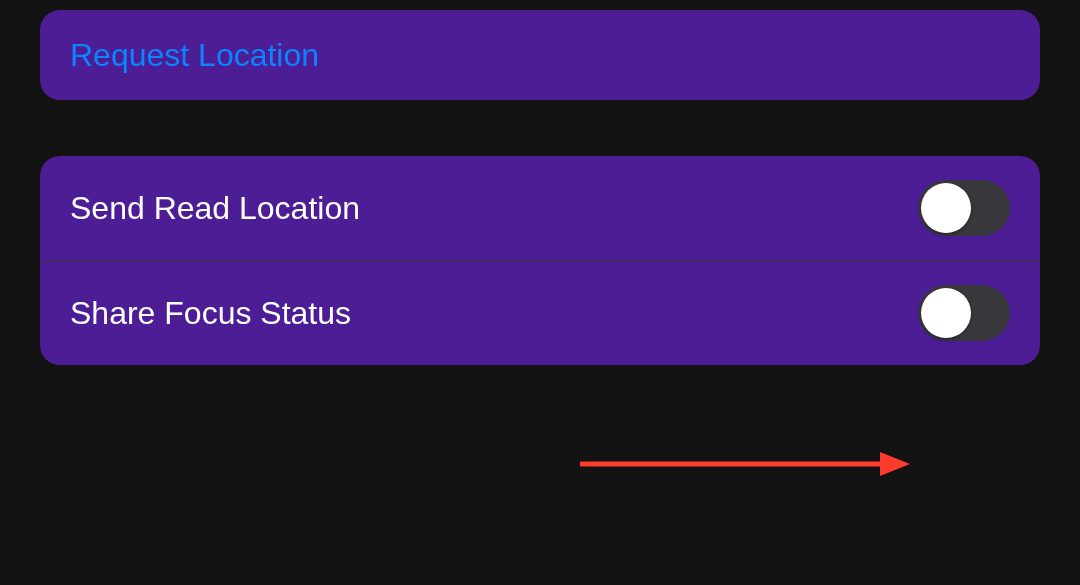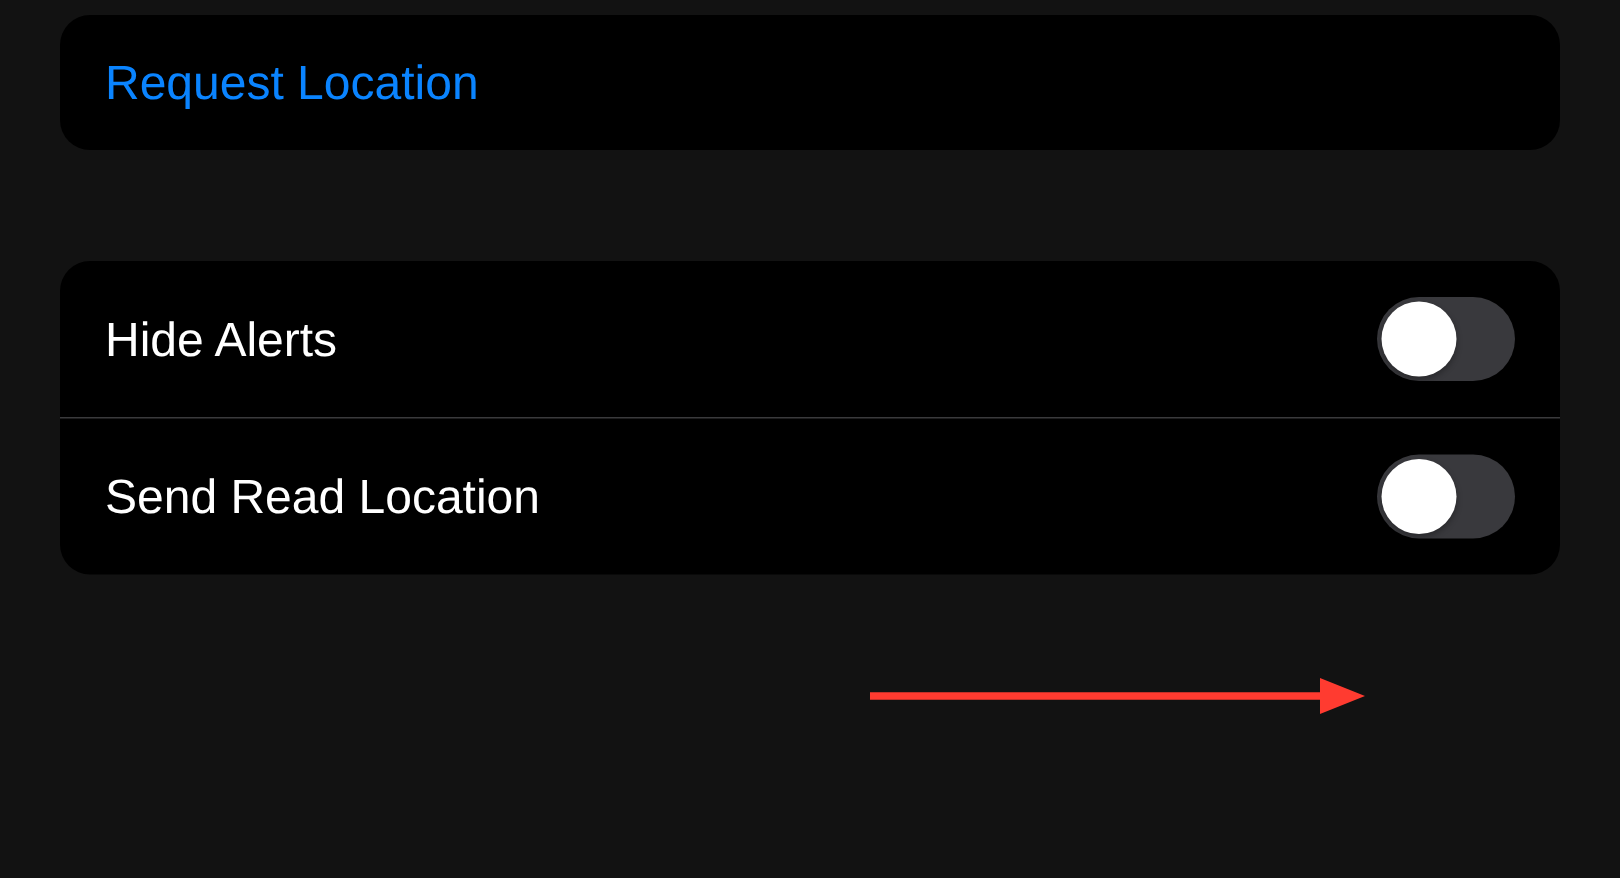--- a/index.html
+++ b/index.html
@@ -8,24 +8,24 @@
       box-sizing: border-box;
     }
     body {
       width: 1080px;
       height: 585px;
       background-color: #121212;
       font-family: -apple-system, BlinkMacSystemFont, 'Segoe UI', sans-serif;
       padding: 10px 40px;
     }
     .section {
-      background-color: #000000;
+      background-color: #4c1d95;
       border-radius: 20px;
       overflow: hidden;
-      margin-bottom: 74px;
+      margin-bottom: 56px;
     }
     .section:last-child {
       margin-bottom: 0;
     }
     .row {
       display: flex;
       align-items: center;
       justify-content: space-between;
       padding: 24px 30px;
       border-bottom: 1px solid #3a3a3c;
@@ -73,27 +73,27 @@
 <body>
 
 <div class="section">
   <div class="row">
     <span class="link-label">Request Location</span>
   </div>
 </div>
 
 <div class="section">
   <div class="row">
-    <span class="setting-label">Hide Alerts</span>
+    <span class="setting-label">Send Read Location</span>
     <div class="toggle">
       <div class="toggle-knob"></div>
     </div>
   </div>
   <div class="row">
-    <span class="setting-label">Send Read Location</span>
+    <span class="setting-label">Share Focus Status</span>
     <div class="toggle">
       <div class="toggle-knob"></div>
     </div>
   </div>
 </div>
 
 <svg class="arrow-svg" width="330" height="40" viewBox="0 0 330 40">
   <line x1="0" y1="20" x2="300" y2="20" stroke="#ff3b30" stroke-width="5"></line>
   <polygon points="300,8 330,20 300,32" fill="#ff3b30"></polygon>
 </svg>

